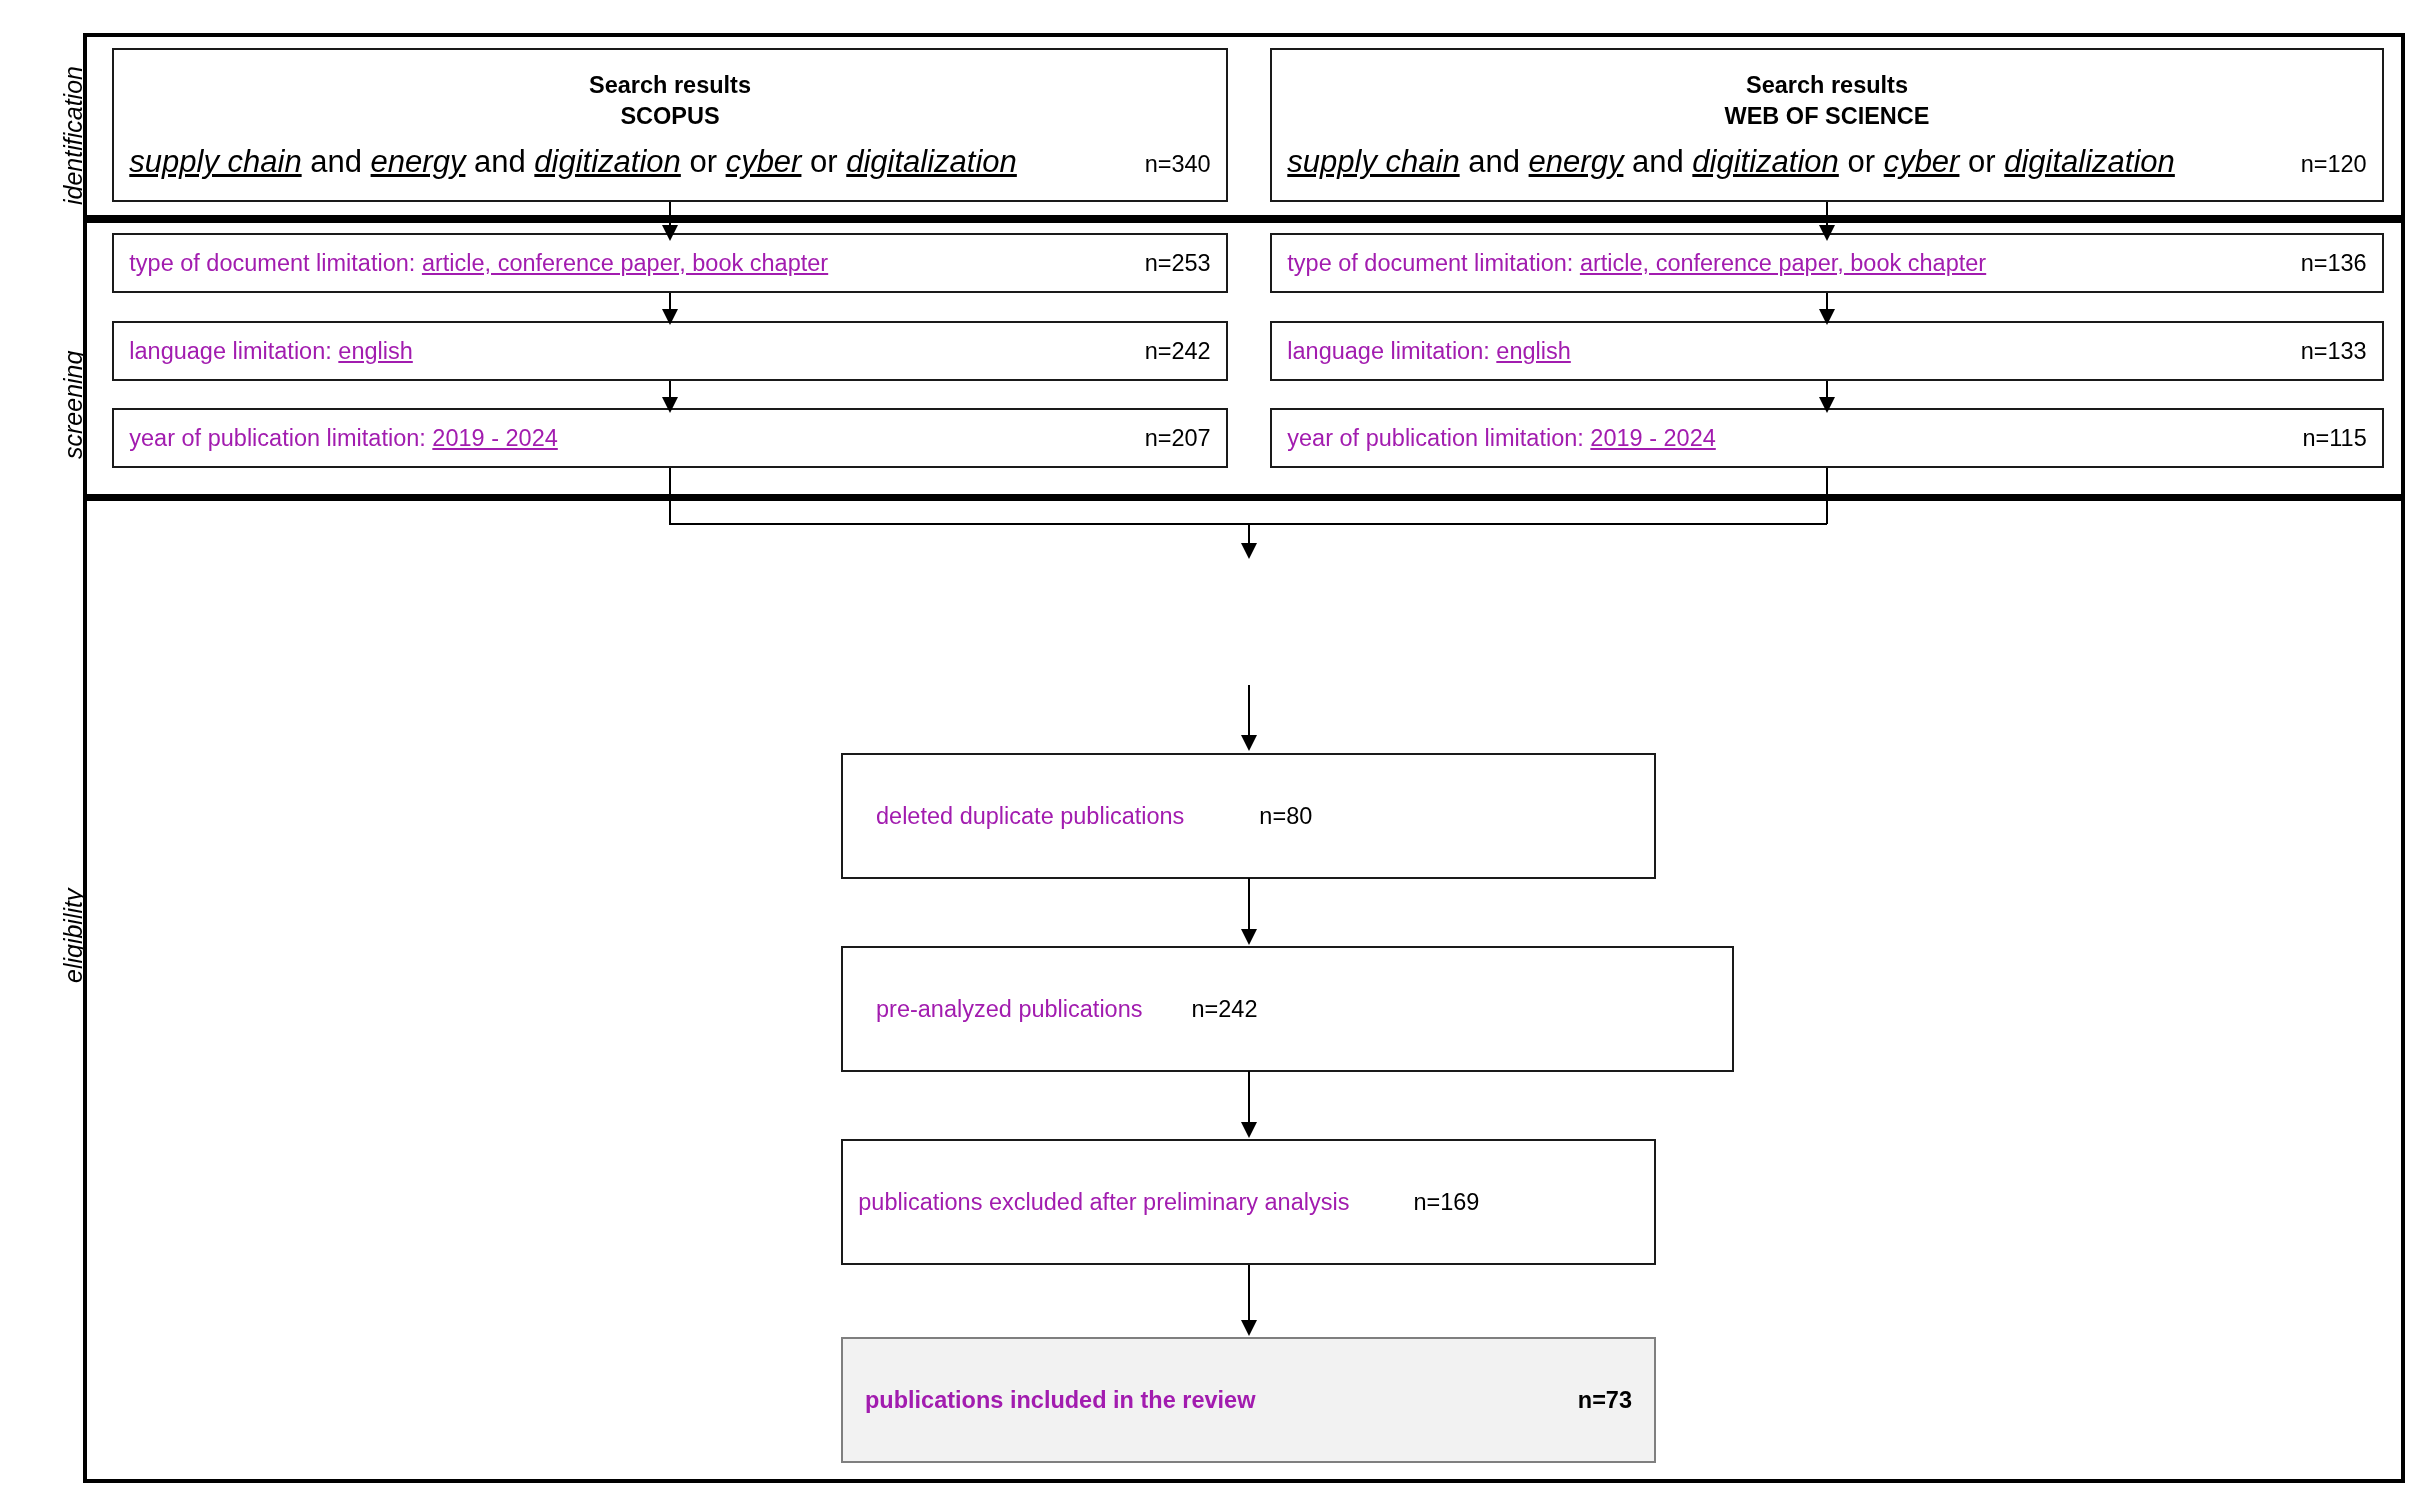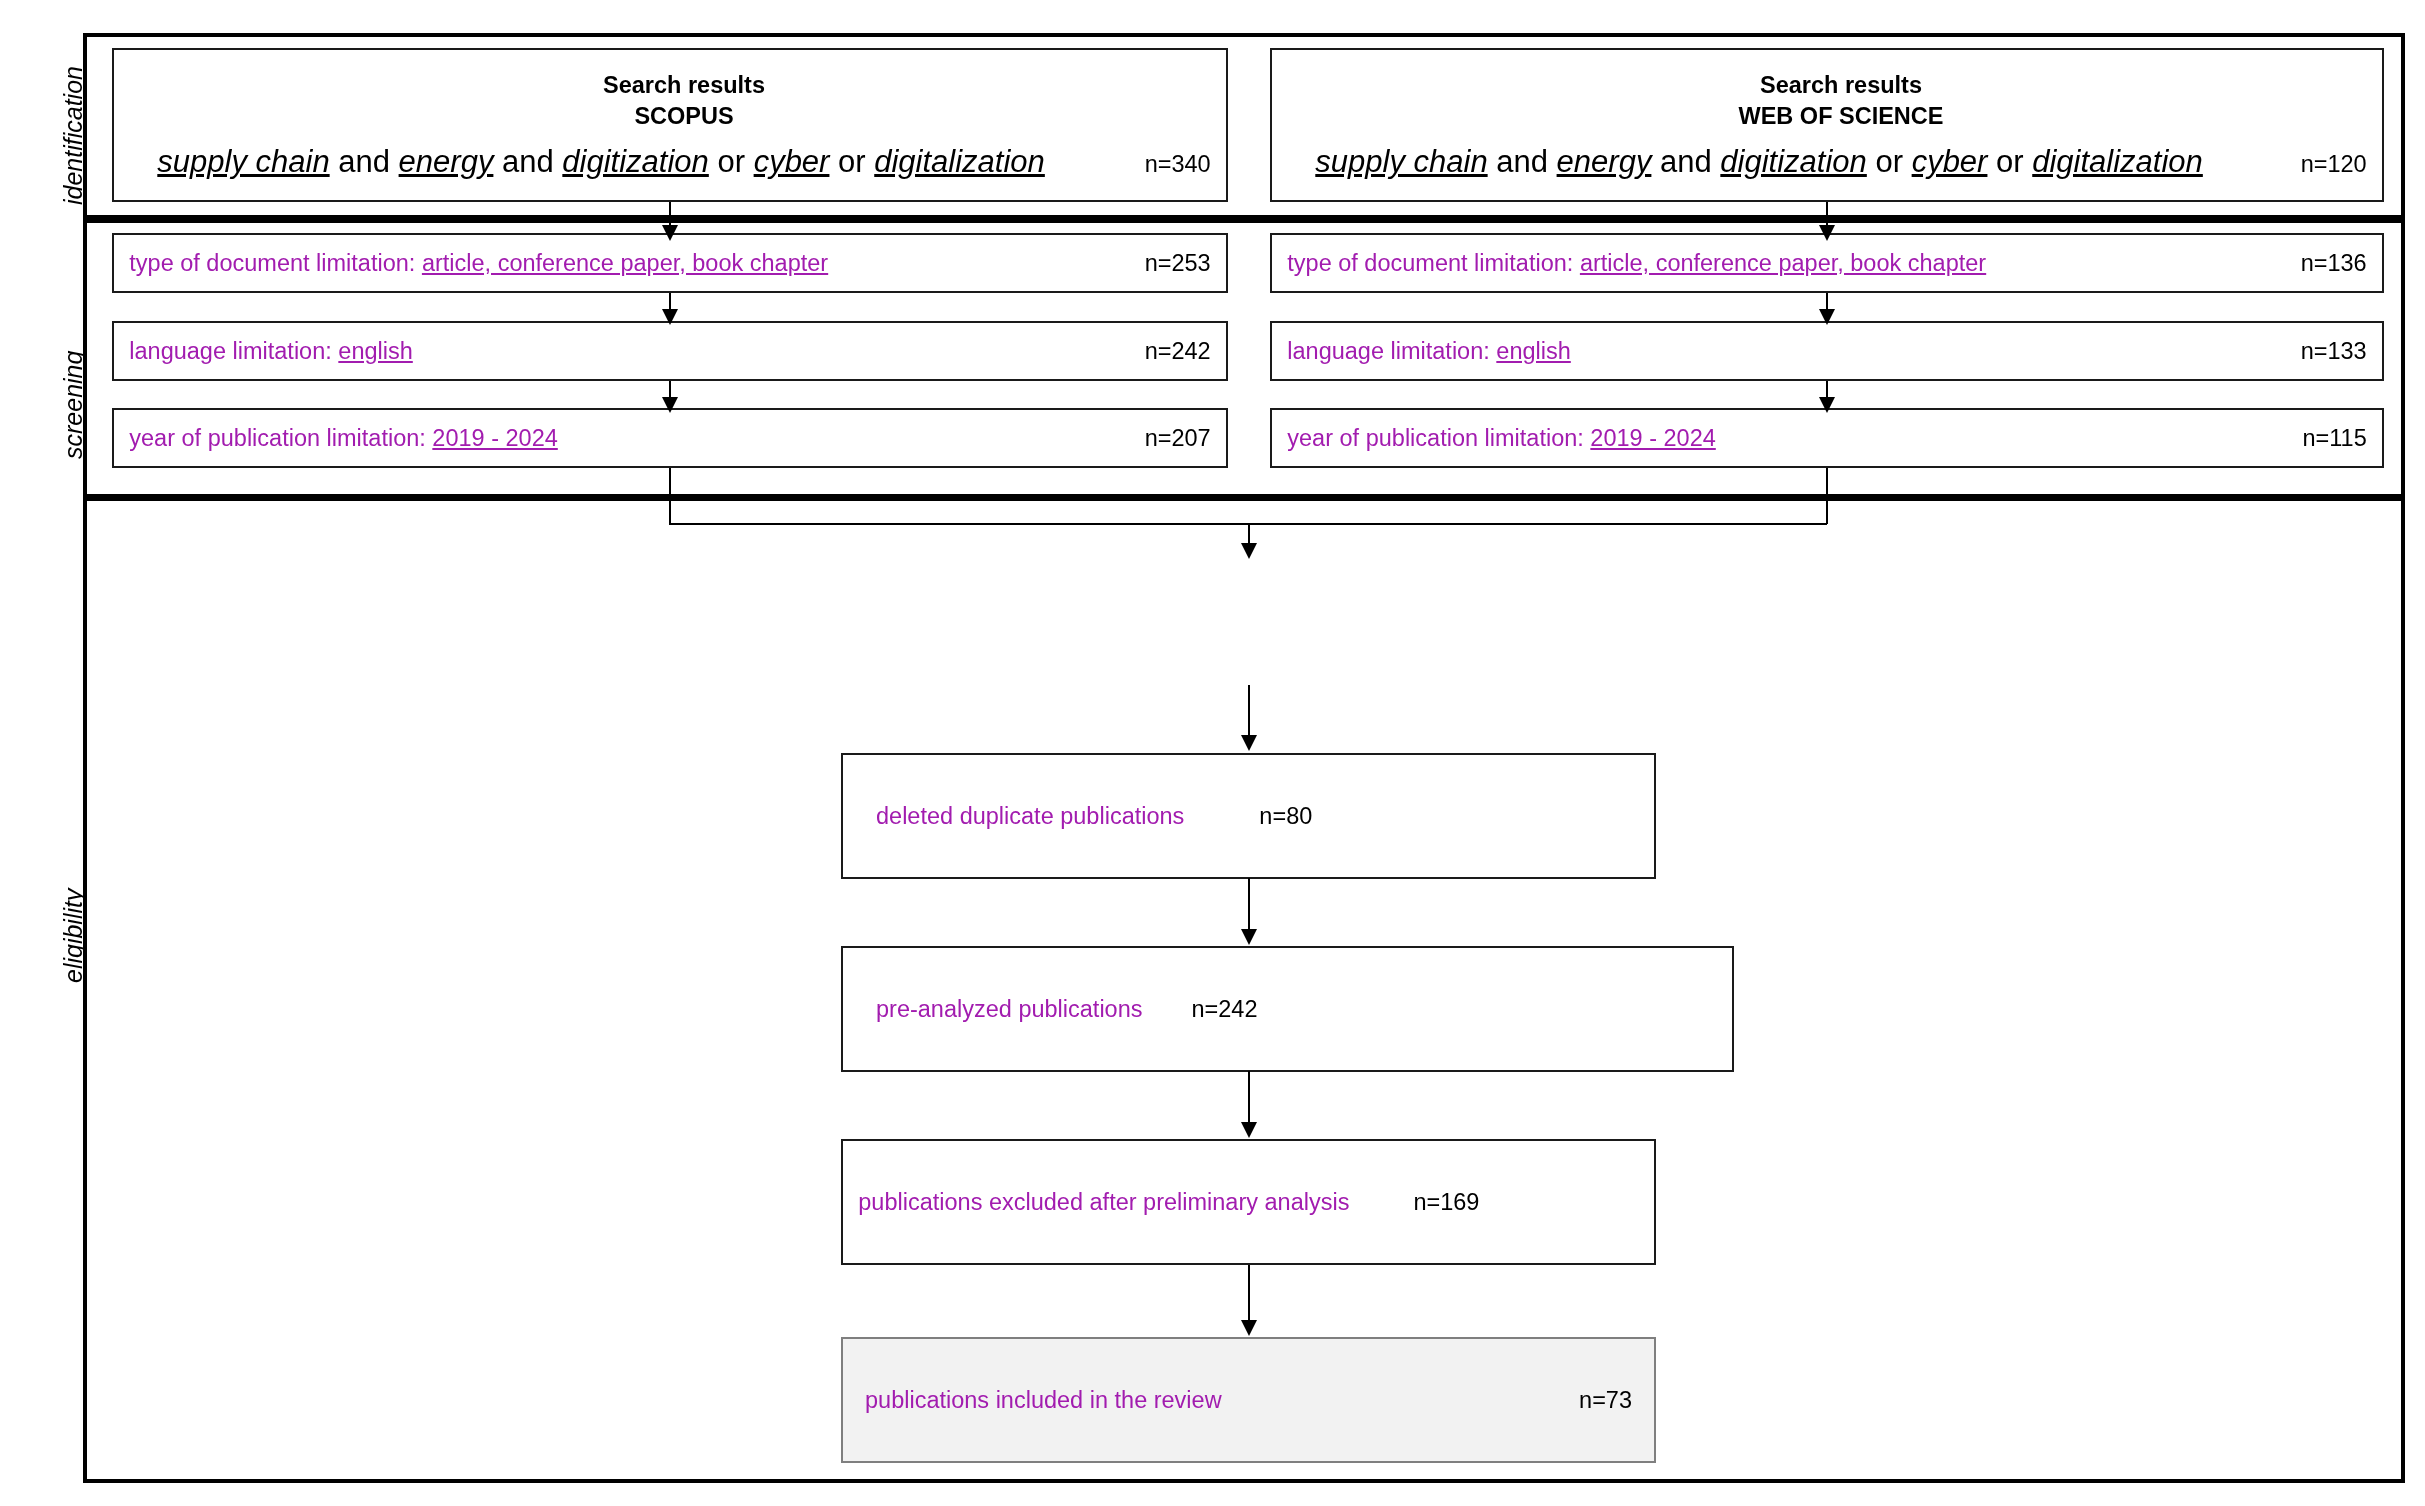--- a/index.html
+++ b/index.html
@@ -65,21 +65,20 @@
     width: 100%;
     align-items: center;
     justify-content: space-between;
     padding: 0 15.3px;
     box-sizing: border-box;
   }
   .box-inner.centered {
     flex-direction: column;
     justify-content: flex-end;
     align-items: stretch;
-    margin-left: 28px;
   }
 
   .hdr {
     text-align: center;
     font-weight: bold;
     font-size: 23.5px;
     line-height: 1.33;
     color: #000000;
   }
 
@@ -111,21 +110,21 @@
 
   .count {
     font-size: 23.5px;
     font-weight: normal;
     color: #000000;
     white-space: nowrap;
     margin-left: 18.6px;
   }
 
   .box.shaded .lbl,
-  .box.shaded .count { font-weight: normal; text-align: center; }
+  .box.shaded .count { font-weight: bold; text-align: center; }
 
   
   #box-scopus { left: 112px; top: 48px; width: 1116px; height: 154px; }
   #box-wos    { left: 1270px; top: 48px; width: 1114px; height: 154px; }
 
   
   #box-s-l-1 { left: 112px;  top: 233px; width: 1116px; height: 60px; }
   #box-s-l-2 { left: 112px;  top: 321px; width: 1116px; height: 60px; }
   #box-s-l-3 { left: 112px;  top: 408px; width: 1116px; height: 60px; }
   

